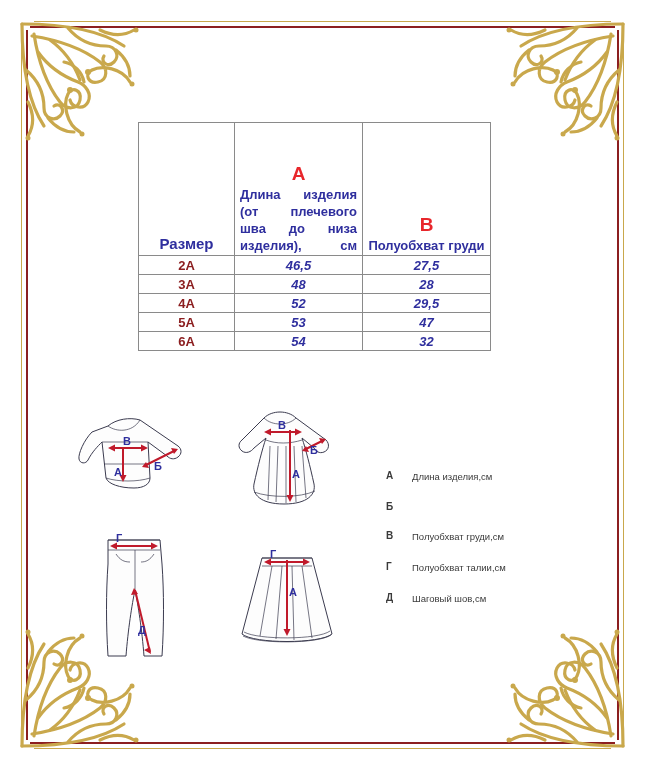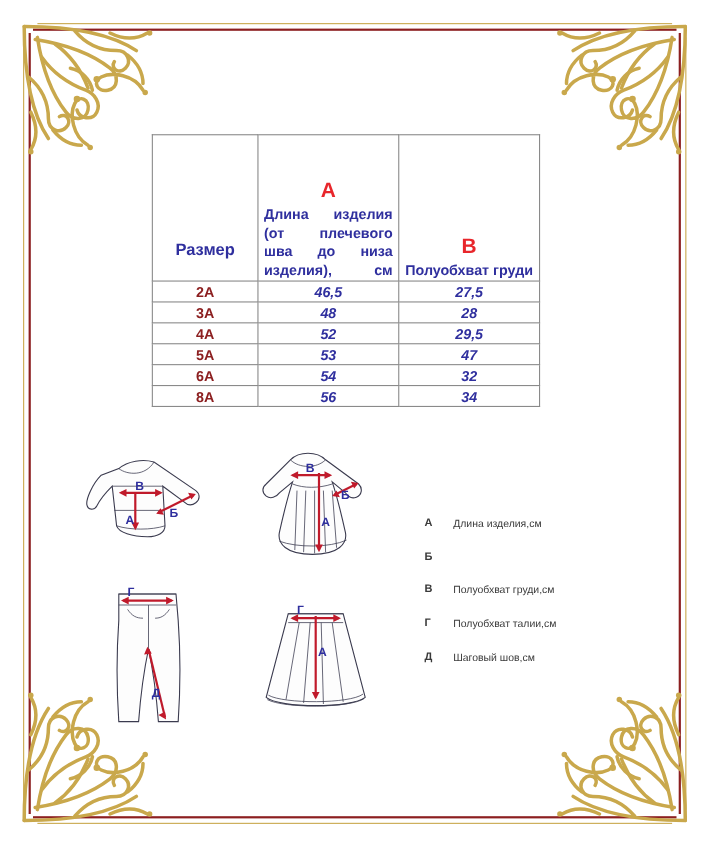--- a/index.html
+++ b/index.html
@@ -86,21 +86,21 @@
     padding: 0 2px;
   }
   .head-desc.center {
     text-align: left;
     text-align-last: center;
   }
   .head-razmer {
     color: #2f2f9e;
     font-weight: bold;
     font-size: 15px;
-    padding-bottom: 18px;
+    padding-bottom: 2px;
   }
   .cell-size {
     color: #8c1f20;
     font-weight: bold;
     font-size: 15px;
   }
   .cell-val {
     color: #2f2f9e;
     font-weight: bold;
     font-size: 15px;
@@ -319,25 +319,20 @@
     </tr>
     <tr>
       <td class="cell-size">5А</td>
       <td class="cell-val">53</td>
       <td class="cell-val">47</td>
     </tr>
     <tr>
       <td class="cell-size">6А</td>
       <td class="cell-val">54</td>
       <td class="cell-val">32</td>
-    </tr>
-    <tr>
-      <td class="cell-size">8А</td>
-      <td class="cell-val">56</td>
-      <td class="cell-val">34</td>
     </tr>
   </tbody>
 </table>
 
 <div id="legend">
   <div class="legend-row">
     <div class="legend-key">А</div>
     <div class="legend-text">Длина изделия,см</div>
   </div>
   <div class="legend-row">

